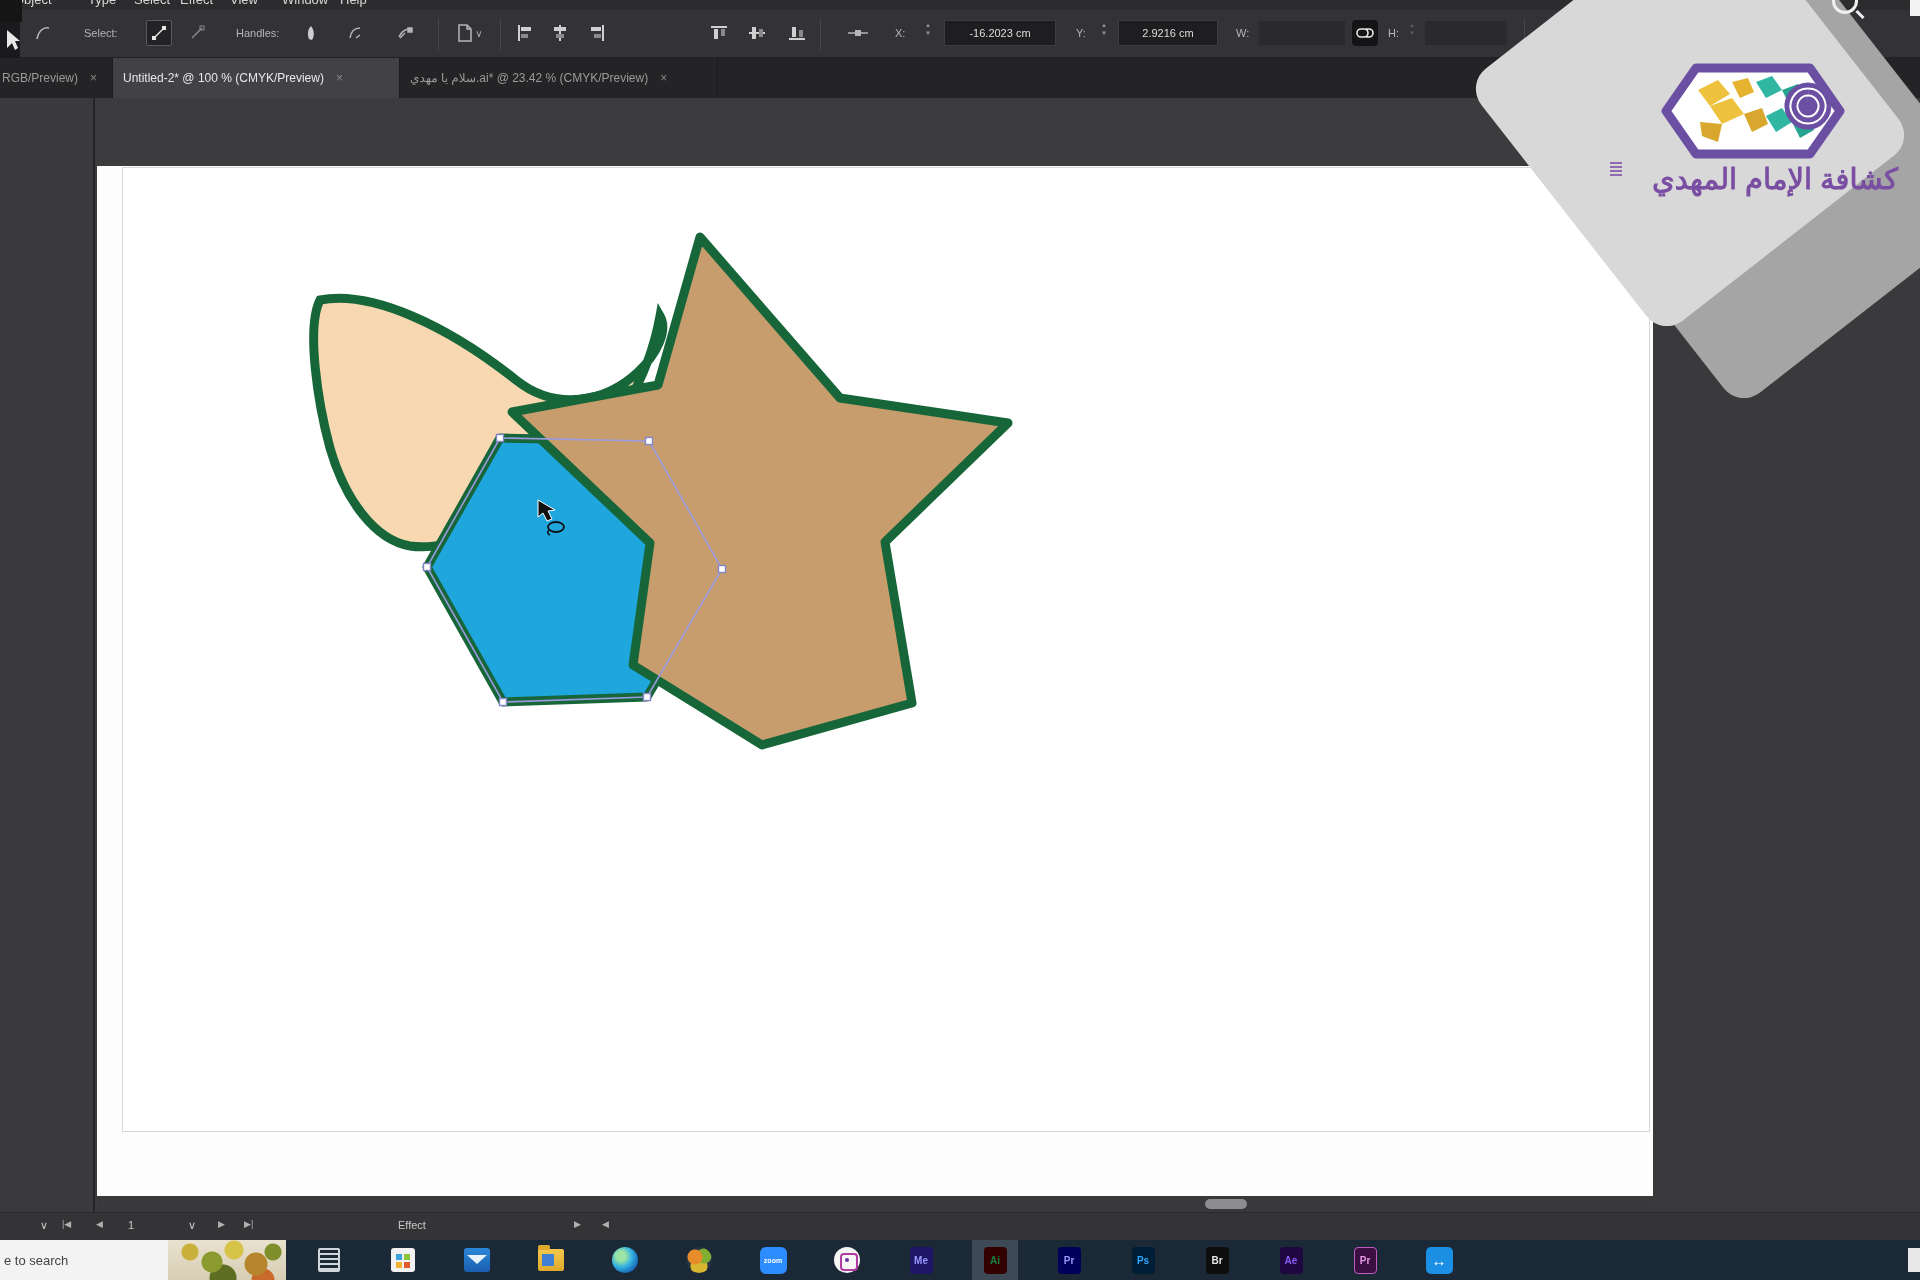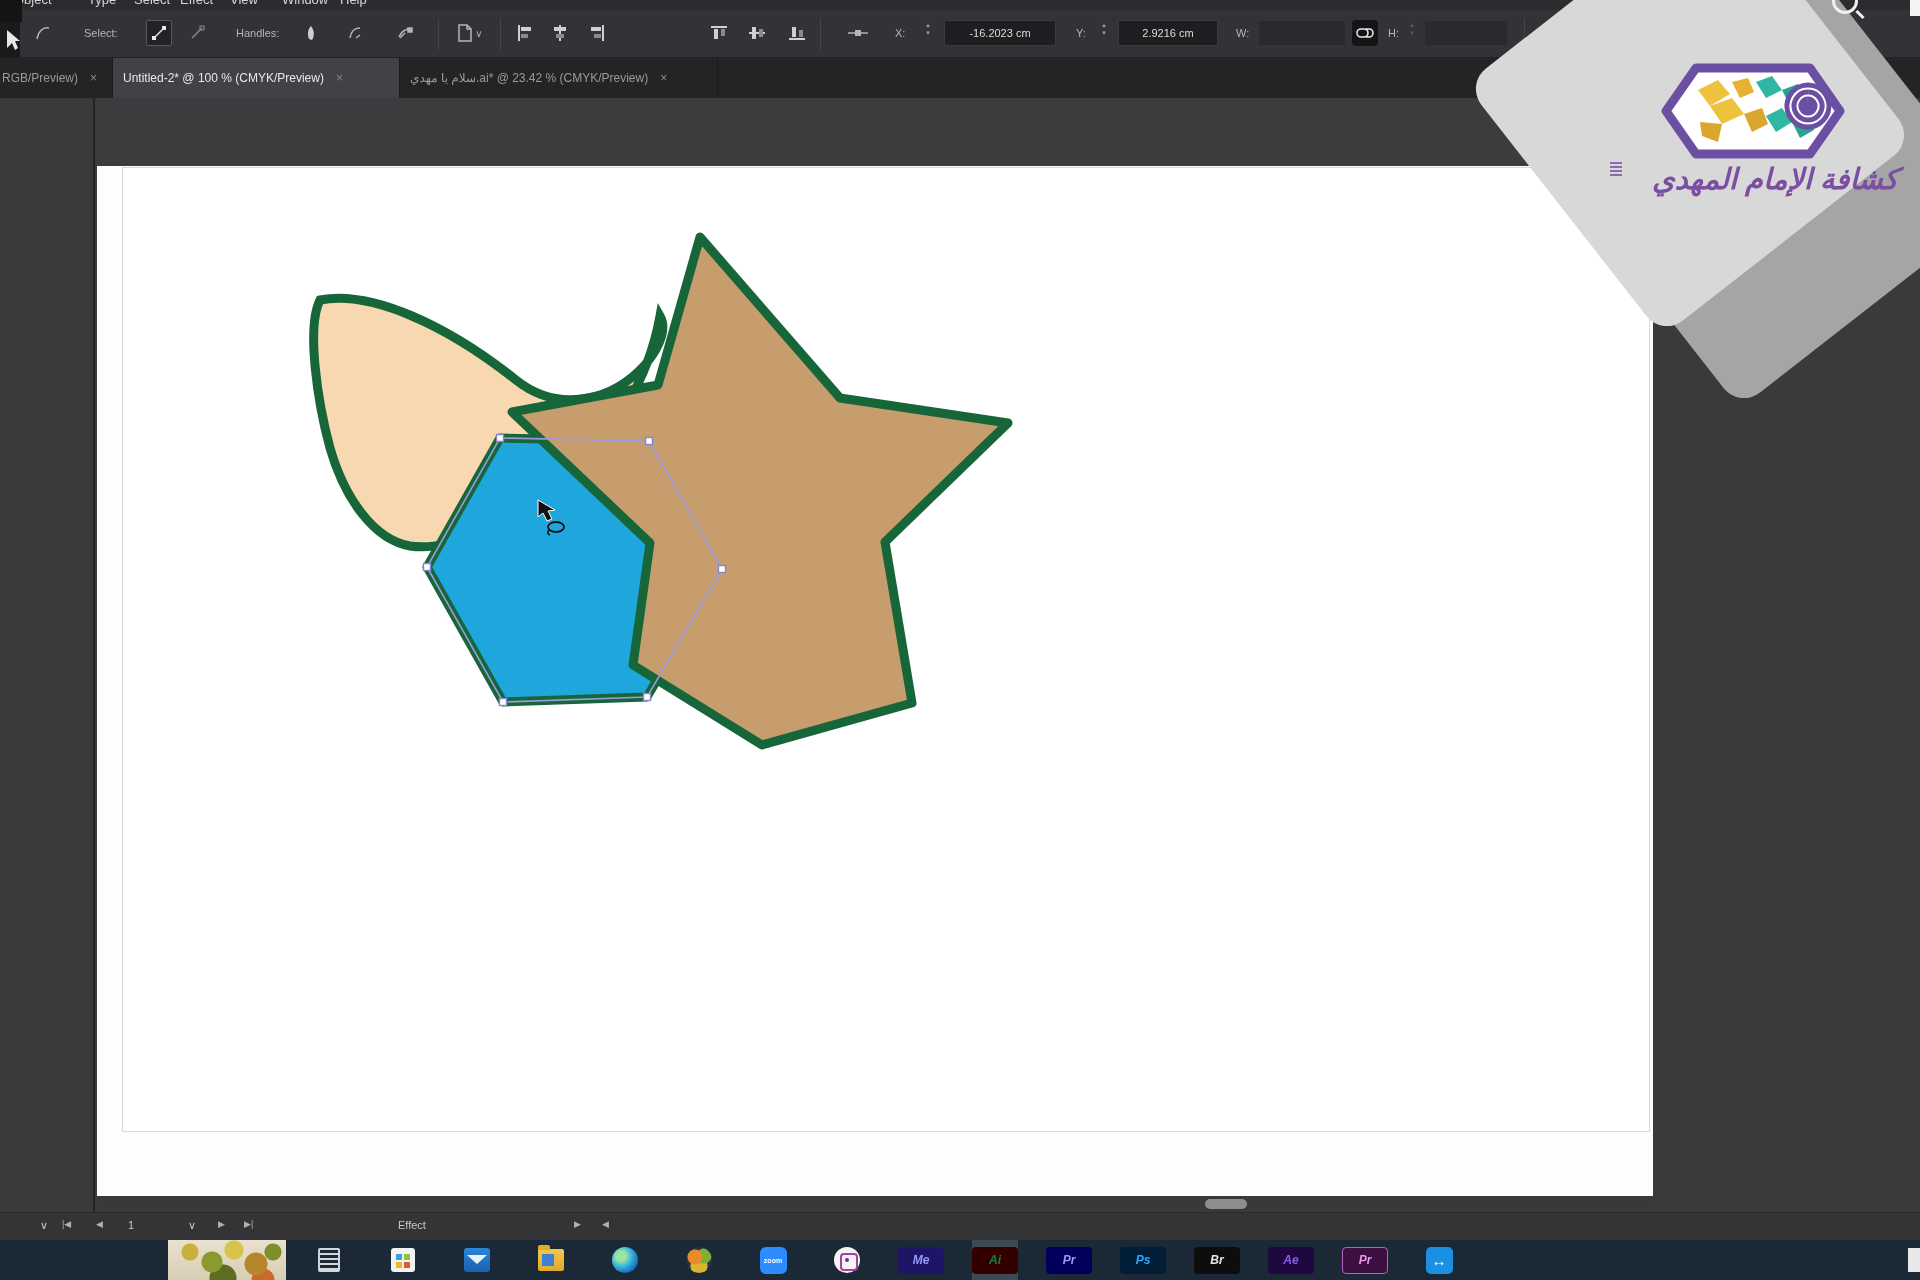--- a/index.html
+++ b/index.html
@@ -59,22 +59,22 @@
        radial-gradient(circle 9px at 22px 12px, #c9b03a 0 8px, transparent 9px),
        radial-gradient(circle 11px at 44px 22px, #8a9a2e 0 10px, transparent 11px),
        radial-gradient(circle 10px at 66px 10px, #d7c24a 0 9px, transparent 10px),
        radial-gradient(circle 12px at 88px 24px, #b5862c 0 11px, transparent 12px),
        radial-gradient(circle 9px at 105px 12px, #7f8f2c 0 8px, transparent 9px),
        radial-gradient(circle 14px at 55px 38px, #5d6e23 0 13px, transparent 14px),
        radial-gradient(circle 12px at 95px 40px, #c96a2a 0 11px, transparent 12px),
        linear-gradient(#e9e2cf,#d8cdb4); }
   #task-icons { left:292px; top:0; height:40px; display:flex; align-items:center; }
   .slot { width:74px; height:40px; display:flex; align-items:center; justify-content:center; position:relative; }
-  .tile { width:46px; height:27px; border-radius:4px; display:flex; align-items:center; justify-content:center;
-          font-size:12px; font-weight:bold;font-style:italic; }
+  .tile { width:23px; height:27px; border-radius:4px; display:flex; align-items:center; justify-content:center;
+          font-size:10px; font-weight:bold; }
   .active-tile-bg { position:absolute; left:14px; top:0; width:46px; height:40px; background:#3d4a56; }
 
   
   .i-film { width:22px; height:24px; border:2px solid #cfd6dc; border-radius:2px;
             background:repeating-linear-gradient(#1b2836 0 3px, #cfd6dc 3px 5px); }
   .i-store { width:24px; height:24px; border-radius:3px; background:#f2f2f2; position:relative; }
   .i-store:before { content:""; position:absolute; left:5px; top:6px; width:6px; height:6px; background:#38a3dd;
        box-shadow:8px 0 #8cc43c, 0 8px #f2b42c, 8px 8px #e05a2b; }
   .i-mail { width:26px; height:24px; border-radius:3px; background:linear-gradient(#2b86d8,#1b5fae); position:relative; }
   .i-mail:before { content:""; position:absolute; left:3px; top:7px; border-left:10px solid transparent;
@@ -117,21 +117,21 @@
       border-radius:50% 50% 0 0; }
   .i-wifi:after { content:""; position:absolute; left:6.5px; top:7px; width:3px; height:3px; background:#dcdcdc; border-radius:50%; }
   .i-spk { color:#dcdcdc; font-size:13px; }
 
   
   #banner-dark { left:1555px; top:-30px; width:330px; height:330px; background:#a5a5a5; border-radius:26px;
       transform:rotate(52deg); transform-origin:center; z-index:8;
       position:absolute; margin-left:48px; margin-top:42px; }
   #banner-light { left:1530px; top:-48px; width:320px; height:320px; background:#d8d8d8; border-radius:26px;
       transform:rotate(52deg); z-index:9; }
-  #logo { left:1612px; top:50px; width:290px; height:170px; z-index:10;font-style:italic; }
+  #logo { left:1612px; top:50px; width:290px; height:170px; z-index:10; }
   #badge { position:absolute; left:48px; top:10px; width:186px; height:102px; }
   #badge svg { position:absolute; left:0; top:0; }
   #org-name { position:absolute; left:0px; top:112px; width:286px; text-align:right; direction:rtl;
       color:#7a4fa3; font-weight:bold; font-size:29px; }
   #org-stamp { position:absolute; left:-2px; top:112px; width:12px; height:16px;
       background:repeating-linear-gradient(#7a4fa3 0 2px, transparent 2px 4px); opacity:.8; }
   #search-ico { left:1832px; top:-12px; width:26px; height:26px; border:3px solid #f0f0f0; border-radius:50%; z-index:11; }
   #search-ico:after { content:""; position:absolute; left:20px; top:22px; width:10px; height:3px; background:#f0f0f0;
       transform:rotate(45deg); }
   #corner-sliver { left:1910px; top:0; width:10px; height:16px; background:#f4f4f4; z-index:12; }
@@ -350,20 +350,23 @@
     <span class="sb" style="left:128px">1</span>
     <span class="sb chev" style="left:188px">∨</span>
     <span class="sb arrow" style="left:218px">▶</span>
     <span class="sb arrow" style="left:244px"><span>▶</span>|</span>
     <span class="sb" style="left:398px">Effect</span>
     <span class="sb arrow" style="left:574px">▶</span>
     <span class="sb arrow" style="left:602px">◀</span>
   </div>
 
   <div id="taskbar" class="abs">
+    <div id="searchbox" class="abs">
+      <span>e to search</span>
+    </div>
     <div id="flowers" class="abs"></div>
 
     <div id="task-icons" class="abs">
       <div class="slot">
           <div class="i-film"></div>
         </div>
       <div class="slot">
           <div class="i-store"></div>
         </div>
       <div class="slot">

